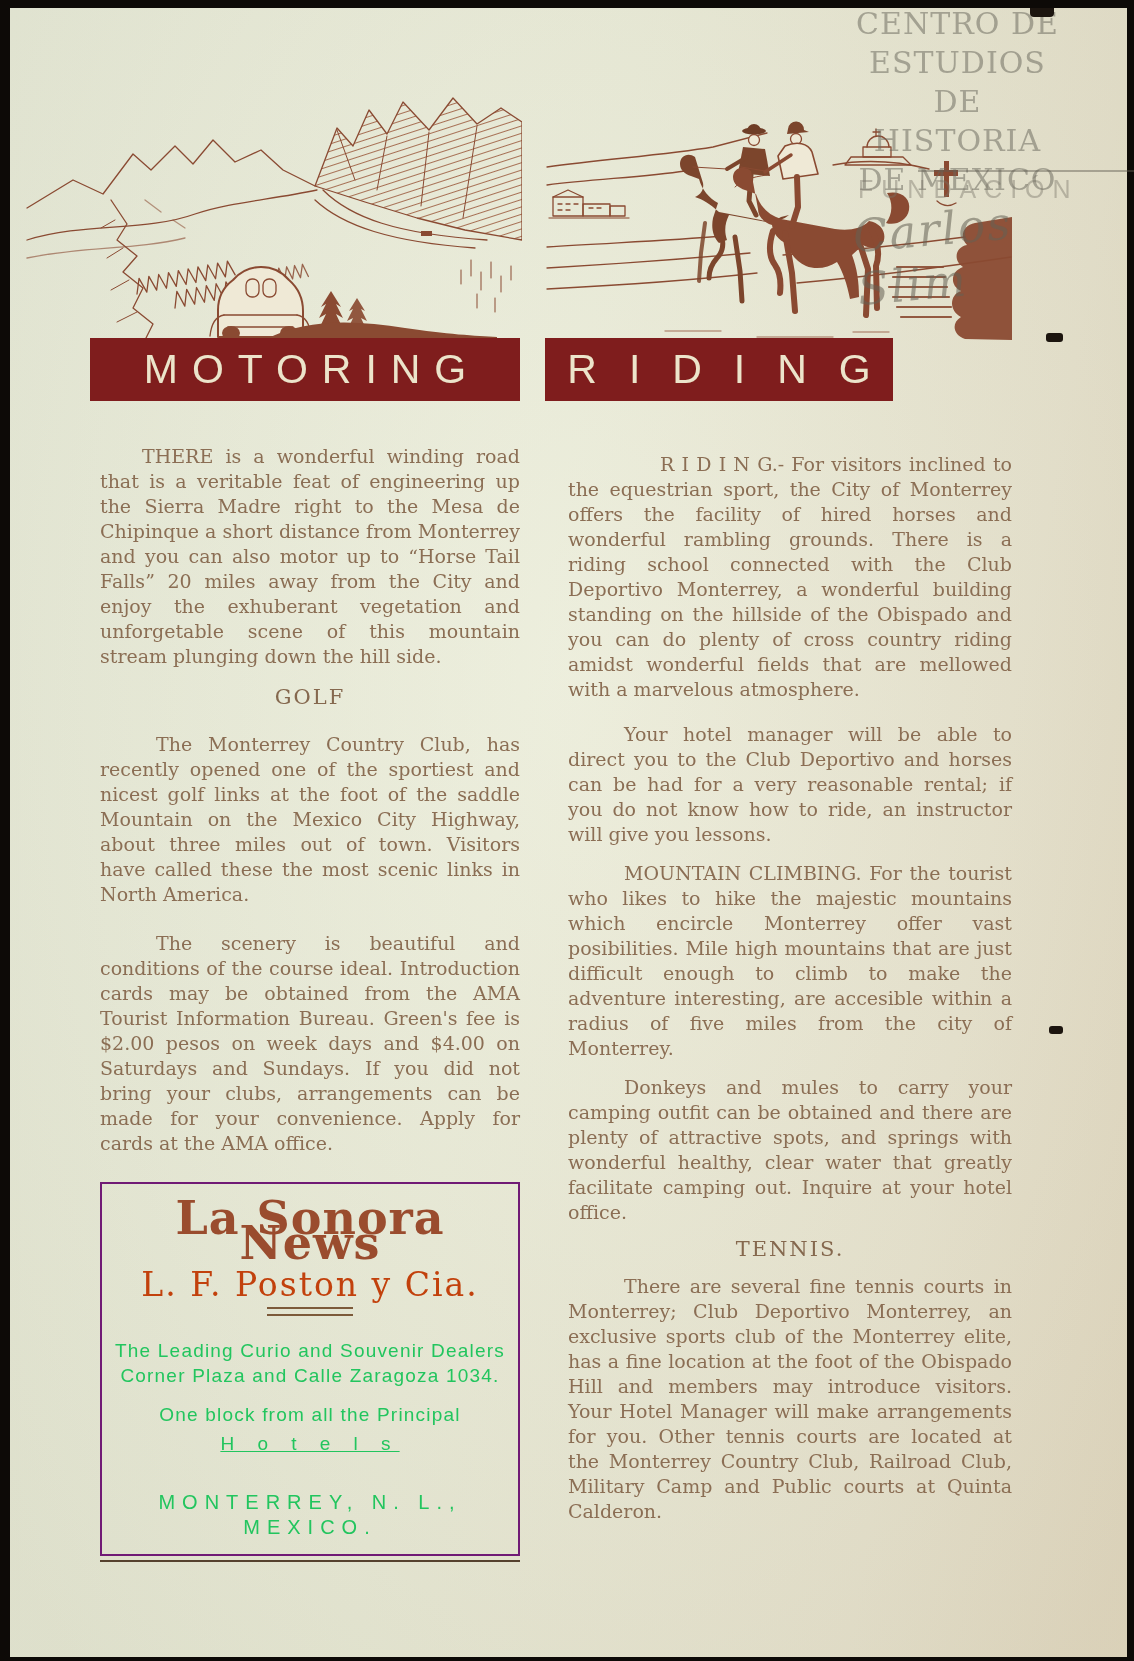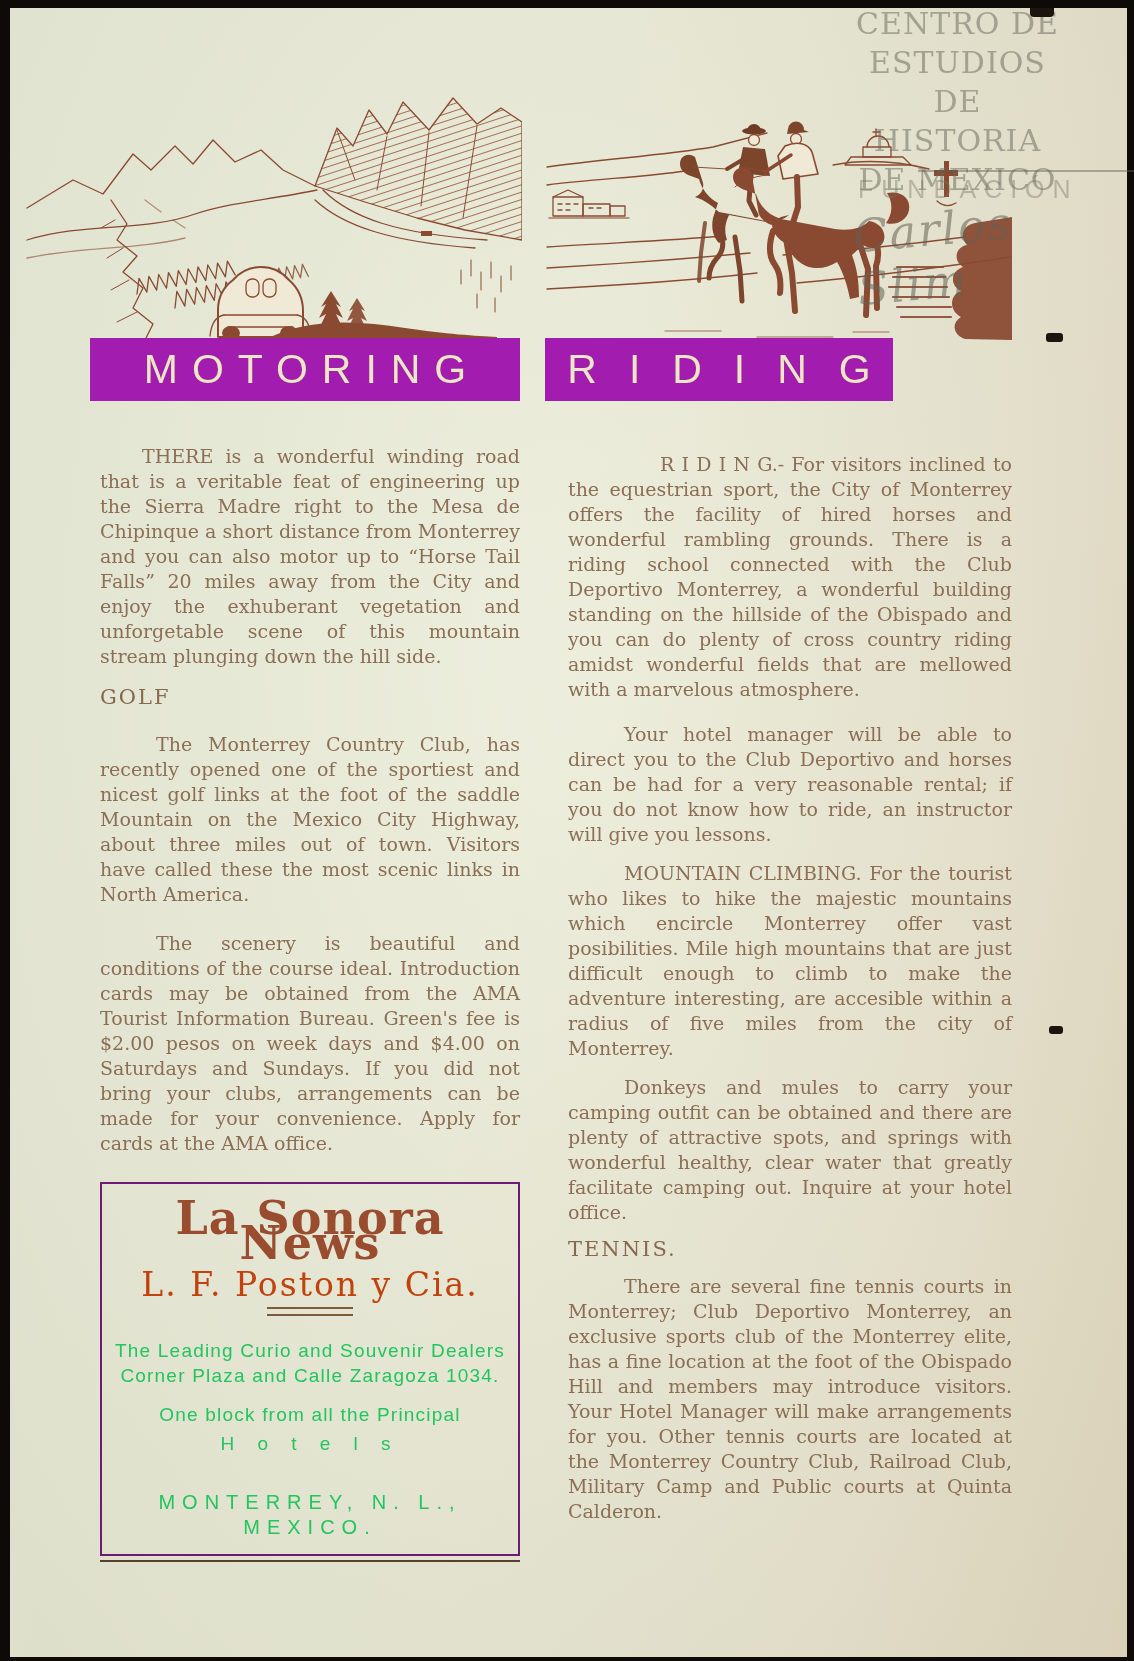--- a/index.html
+++ b/index.html
@@ -9,42 +9,42 @@
   #paper{position:absolute;left:10px;top:8px;width:1117px;height:1649px;
          background:linear-gradient(100deg,#eaeedc 0%,#e9ebd7 45%,#e8e4cf 80%,#e5dcc4 100%);}
   #paper::after{content:"";position:absolute;inset:0;
          background:radial-gradient(ellipse at 50% 40%,rgba(255,255,250,.18),rgba(120,110,80,.10) 95%);
          pointer-events:none;}
   .col{position:absolute;color:#8b6e54;font-size:19px;line-height:25px;text-align:justify;}
   .col p{margin:0;}
   .indent42{text-indent:42px;}
   .indent56{text-indent:56px;}
   .indent92{text-indent:92px;}
-  .subhead{font-size:21px;letter-spacing:2px;color:#85684e;text-align:left;margin:0;}
-  
-  .banner{position:absolute;height:63px;background:#a21caf;color:#ece4cb;
+  .subhead{font-size:21px;letter-spacing:2px;color:#85684e;text-align:center;margin:0;}
+  
+  .banner{position:absolute;height:63px;background:#7f1d1d;color:#ece4cb;
           font-family:"Liberation Sans", sans-serif;font-size:41px;font-weight:400;
           display:flex;align-items:center;justify-content:center;
           text-shadow:0 0 1px rgba(142,74,51,.6);}
   #banner-motoring{left:90px;top:338px;width:430px;letter-spacing:.34em;text-indent:.34em;}
   #banner-riding{left:545px;top:338px;width:348px;letter-spacing:.78em;text-indent:.78em;}
   
   .illus{position:absolute;}
   
   #ad-box{border:2px solid #701a75;margin-top:26px;padding:18px 8px 12px 8px;
           text-align:center;color:#8b6e54;position:relative;}
   #ad-box::after{content:"";position:absolute;left:-2px;right:-2px;bottom:-8px;height:2px;background:#55412e;}
   #ad-title{font-size:46px;font-weight:bold;color:#9a4c2e;margin:4px 0 10px 0;letter-spacing:1px;}
   #ad-subtitle{font-size:33px;color:#c2410c;margin:16px 0 10px 0;letter-spacing:2px;}
   #ad-rule{width:86px;height:5px;border-top:2px solid #7c5a3a;border-bottom:2px solid #7c5a3a;
            margin:0 auto 22px auto;}
   .ad-sans{font-family:"Liberation Sans", sans-serif;font-size:19px;letter-spacing:1.2px;
            color:#22c55e;margin:0 0 16px 0;}
   #ad-line3{margin-top:14px;margin-bottom:4px;}
-  #ad-line4{letter-spacing:9px;margin-bottom:34px;}
+  #ad-line4{letter-spacing:9px;margin-bottom:34px;text-decoration:underline;}
   #ad-line5{font-size:20px;letter-spacing:7px;margin:6px 0 2px 0;}
   
   #watermark{position:absolute;left:845px;top:4px;width:225px;text-align:center;z-index:6;
              color:rgba(106,104,92,.52);font-size:30px;line-height:39px;letter-spacing:1px;
              pointer-events:none;}
   #wm-rule{position:absolute;left:918px;top:170px;width:216px;height:2px;
            background:rgba(95,92,80,.45);z-index:6;}
   #wm-foundation{position:absolute;left:858px;top:175px;width:240px;z-index:6;
            font-family:"Liberation Sans", sans-serif;font-size:25px;font-weight:400;
            letter-spacing:8px;color:rgba(118,115,102,.42);}

